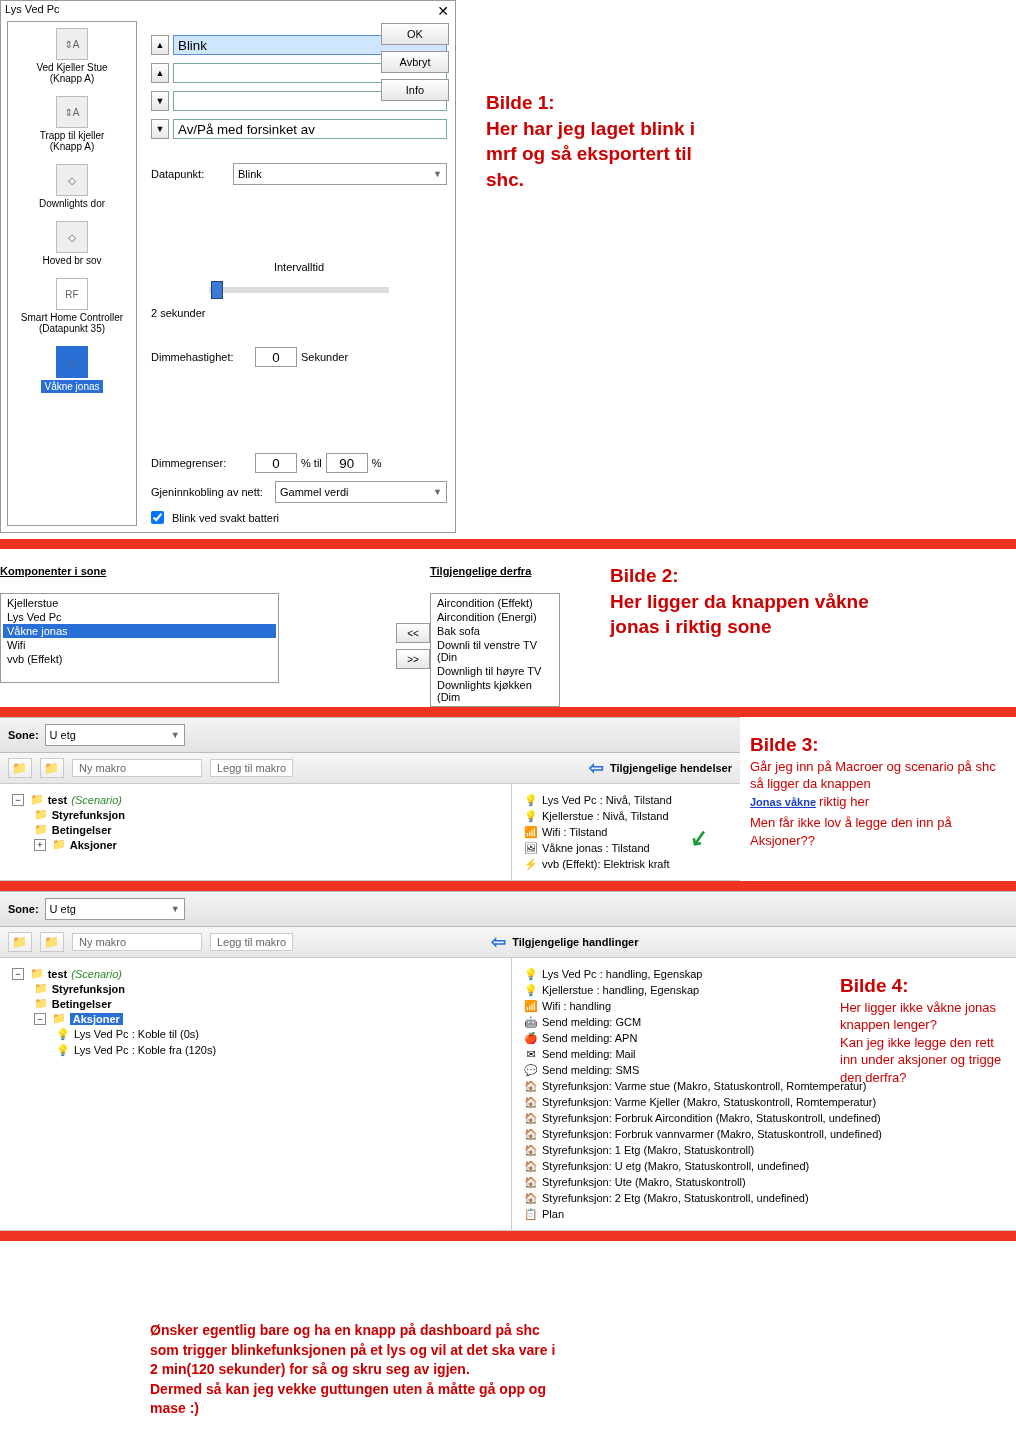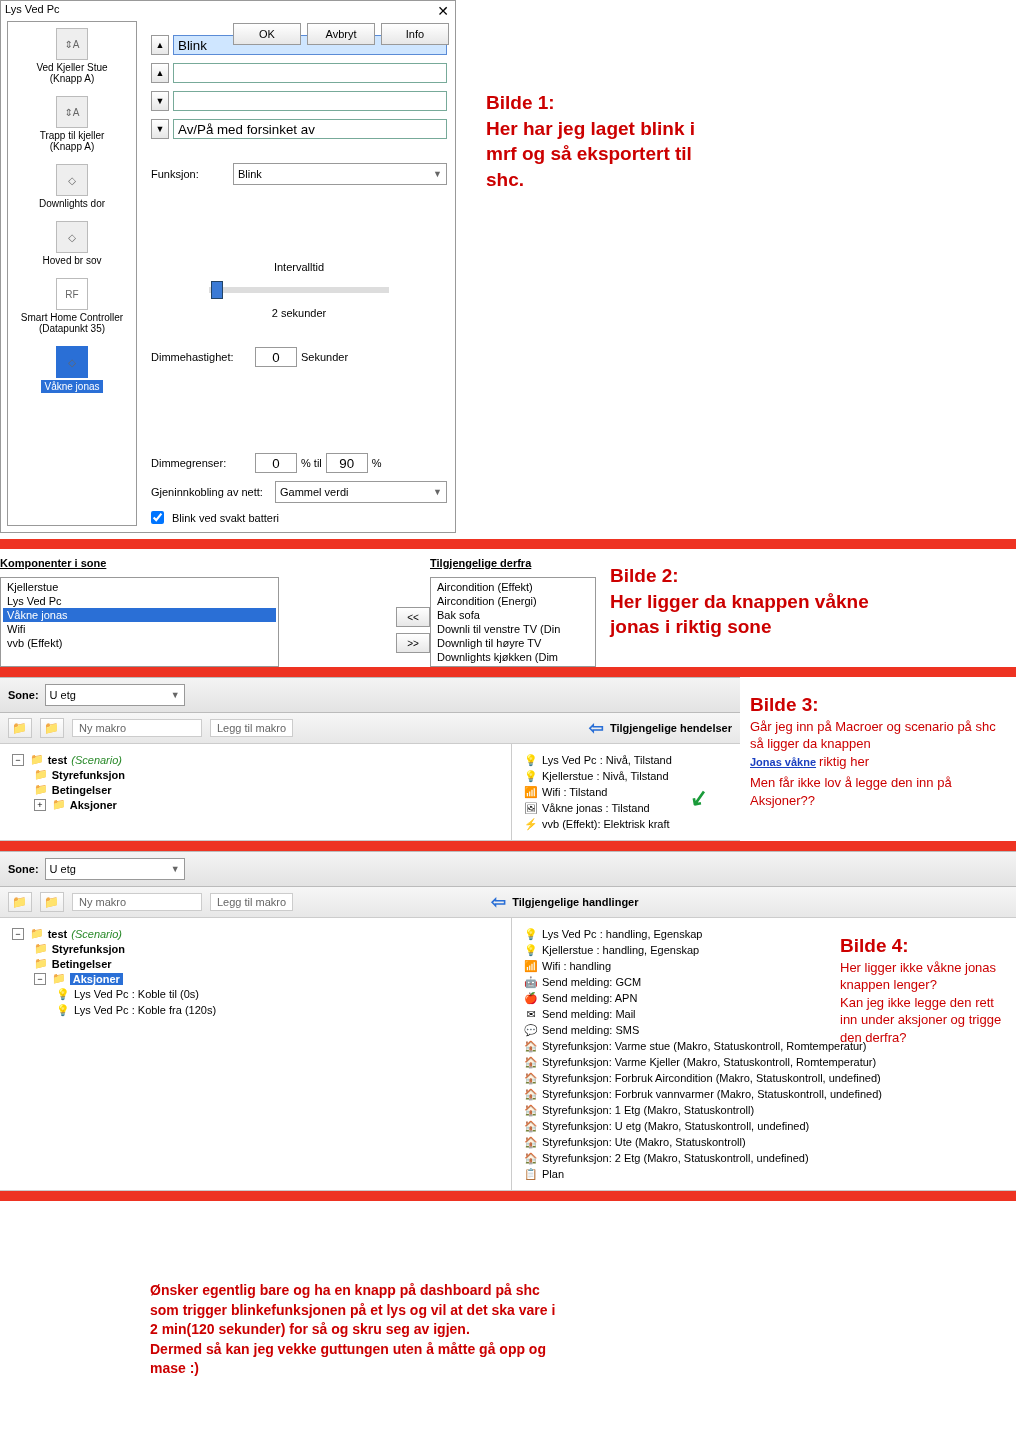--- a/index.html
+++ b/index.html
@@ -9,40 +9,40 @@
 
 .dialog1 { display: flex; border: 1px solid #999; width: 456px; background: #fff; position: relative; }
 .dialog1-title { position: absolute; top: 2px; left: 4px; font-size: 11px; }
 .dialog1-close { position: absolute; top: 2px; right: 6px; font-size: 14px; cursor: pointer; }
 .dialog1-left { width: 130px; border: 1px solid #999; margin: 20px 6px 6px 6px; padding: 6px; display: flex; flex-direction: column; align-items: center; gap: 12px; background: #fff; }
 .dev-item { text-align: center; font-size: 10px; }
 .dev-icon { width: 32px; height: 32px; margin: 0 auto 2px; border: 1px solid #bbb; background: #eee; display: flex; align-items: center; justify-content: center; font-size: 10px; color: #666; }
 .dev-icon.selected { background: #2a6fd6; border-color: #2a6fd6; }
 .dev-label.selected { background: #2a6fd6; color: #fff; padding: 1px 3px; }
 .dialog1-right { flex: 1; padding: 22px 8px 8px 8px; display: flex; flex-direction: column; gap: 8px; }
-.btn-col { position: absolute; right: 6px; top: 22px; display: flex; flex-direction: row; gap: 6px; align-items: center; }
+.btn-col { position: absolute; right: 6px; top: 22px; display: flex; flex-direction: column; gap: 6px; align-items: center; }
 .std-btn { width: 68px; height: 22px; border: 1px solid #999; background: linear-gradient(#fff,#e7e7e7); font-size: 11px; cursor: pointer; }
 .row { display: flex; gap: 4px; align-items: center; }
 .arrow-btn { width: 18px; height: 20px; border: 1px solid #999; background: linear-gradient(#fff,#e7e7e7); font-size: 9px; cursor: pointer; display:flex;align-items:center;justify-content:center; }
 .field { height: 20px; border: 1px solid #7a9; background: #fff; flex: 1; padding: 0 4px; }
 .field.sel { background: #cfe6ff; border: 1px solid #5a8bd6; }
 .lbl { font-size: 11px; }
 .sel-box { height: 22px; border: 1px solid #999; background: #fff; flex: 1; padding: 0 4px; display: flex; align-items: center; justify-content: space-between; }
 .chev { font-size: 9px; color: #666; }
 .num-box { width: 42px; height: 20px; border: 1px solid #999; text-align: center; }
 .slider { width: 180px; height: 6px; background: #ddd; position: relative; margin: 6px auto; }
 .slider-thumb { position: absolute; left: 2px; top: -6px; width: 12px; height: 18px; background: #3b7bd6; border: 1px solid #246; }
 .cb { margin-right: 4px; }
 .ann { color: #c00; font-weight: bold; font-size: 19px; line-height: 1.35; }
 .ann2 { color: #c00; font-size: 13px; line-height: 1.35; }
 .listbox { border: 1px solid #999; background: #fff; min-height: 90px; padding: 2px; font-size: 11px; }
 .listbox .li { padding: 1px 4px; }
 .listbox .li.sel { background: #2a6fd6; color: #fff; }
 .sec2-left { width: 430px; }
-.sec2-heading { font-weight: bold; text-decoration: underline; padding: 8px 0; }
+.sec2-heading { font-weight: bold; text-decoration: underline; padding: 16px 0; }
 .move-btns { display:flex; flex-direction:column; gap:6px; margin-left:auto; margin-top:30px; }
 .move-btn { width: 34px; height: 20px; border: 1px solid #999; background: linear-gradient(#fff,#e7e7e7); font-size: 10px; cursor:pointer; }
 
 
 .macro-top { background: linear-gradient(#f4f4f4,#e3e3e3); border-top: 1px solid #bbb; border-bottom: 1px solid #bbb; padding: 6px 8px; display:flex; align-items:center; gap:6px; }
 .sone-sel { height: 22px; width: 140px; border: 1px solid #999; background: #fff; display:flex;align-items:center;justify-content:space-between;padding:0 4px; }
 .tool-row { background: linear-gradient(#f6f6f6,#e7e7e7); border-bottom: 1px solid #ccc; padding: 4px 8px; display:flex; align-items:center; gap:8px; }
 .tool-ic { width: 24px; height: 20px; border: 1px solid #c9c9c9; background: linear-gradient(#fff,#eee); display:inline-flex;align-items:center;justify-content:center; font-size:12px; }
 .tool-text { background: #fff; border: 1px solid #ccc; padding: 2px 6px; color: #666; }
 .macro-body { display:flex; border-bottom: 1px solid #ccc; }
@@ -120,33 +120,33 @@
         <div class="arrow-btn">▼</div>
         <input class="field" style="width: 186px;">
       </div>
       <div class="row">
         <div class="arrow-btn">▼</div>
         <input class="field" style="width: 186px;" value="Av/På med forsinket av">
       </div>
 
       <div style="height:8px"></div>
       <div class="row">
-        <span class="lbl" style="width:78px">Funksjon:</span>
+        <span class="lbl" style="width:78px">Datapunkt:</span>
         <div class="sel-box" style="width:200px">
           <span>Blink</span>
           <span class="chev">▼</span>
         </div>
       </div>
 
       <div style="height:60px"></div>
       <div style="text-align:center" class="lbl">Intervalltid</div>
       <div class="slider">
           <div class="slider-thumb"></div>
         </div>
-      <div style="text-align:center" class="lbl">2 sekunder</div>
+      <div style="" class="lbl">2 sekunder</div>
 
       <div style="height:12px"></div>
       <div class="row">
         <span class="lbl" style="width:100px">Dimmehastighet:</span>
         <input class="num-box" value="0" style="">
         <span class="lbl">Sekunder</span>
       </div>
 
       <div style="height:70px"></div>
       <div class="row">
@@ -190,21 +190,21 @@
         <div class="li">vvb (Effekt)</div>
       </div>
       <div class="move-btns">
         <button class="move-btn">&lt;&lt;</button>
         <button class="move-btn">&gt;&gt;</button>
       </div>
     </div>
   </div>
   <div style="width:160px;">
     <div class="sec2-heading">Tilgjengelige derfra</div>
-    <div class="listbox" style="width:166px">
+    <div class="listbox" style="width:130px">
       <div class="li">Aircondition (Effekt)</div>
       <div class="li">Aircondition (Energi)</div>
       <div class="li">Bak sofa</div>
       <div class="li">Downli til venstre TV (Din</div>
       <div class="li">Downligh til høyre TV</div>
       <div class="li">Downlights kjøkken (Dim</div>
     </div>
   </div>
   <div style="margin-left:20px; margin-top:14px; width:300px;">
     <div class="ann">Bilde 2:</div>

